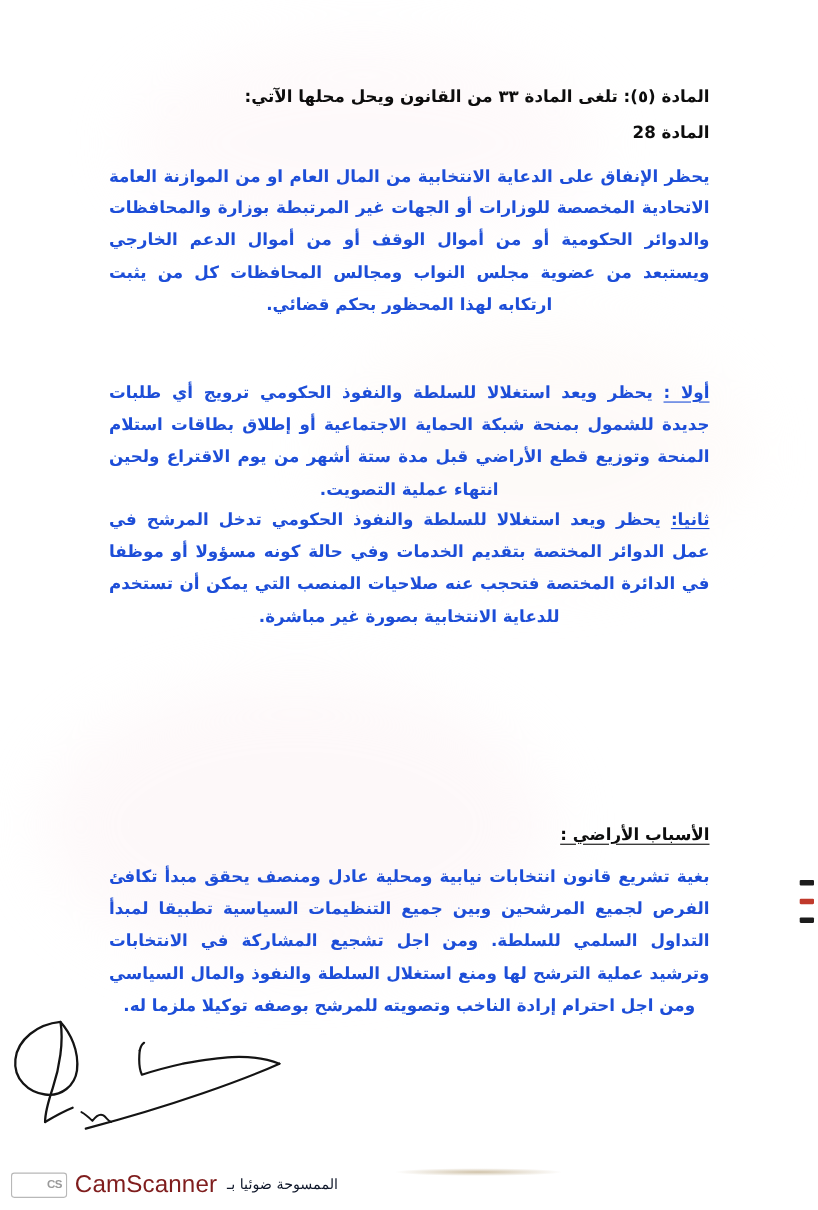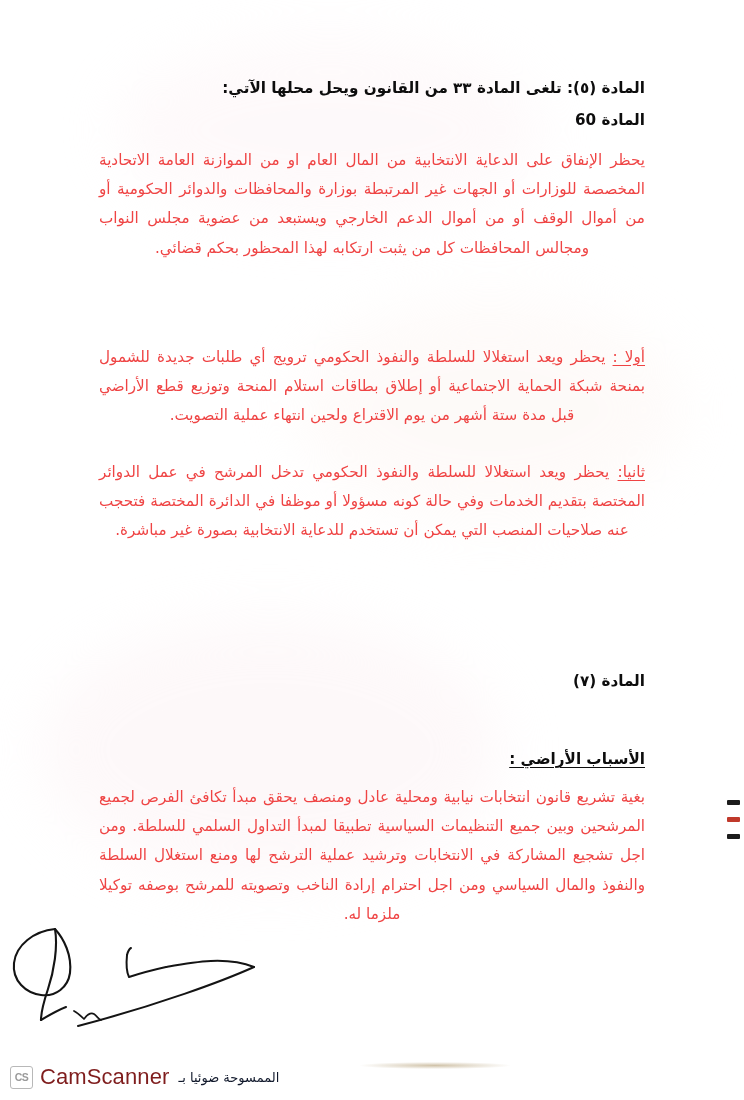--- a/index.html
+++ b/index.html
@@ -34,22 +34,22 @@
     left: 0;
     top: 0;
     width: 744px;
     height: 886px;
     direction: rtl;
   }
 
   
   .block {
     position: absolute;
-    color: #ef4444;
-    font-weight: normal;
+    color: #1d4ed8;
+    font-weight: bold;
     line-height: 1.92;
     font-size: 15.2px;
     letter-spacing: 0px;
     -webkit-font-smoothing: none;
   }
   .justify {
     text-align: justify;
     text-align-last: justify;
     text-justify: inter-word;
   }
@@ -113,20 +113,21 @@
     border-radius: 3px;
     color: #9a9a9a;
     font-size: 10.5px;
     font-weight: bold;
     display: flex;
     align-items: center;
     justify-content: center;
     font-family: "Liberation Sans", sans-serif;
     letter-spacing: -0.5px;
     flex: 0 0 auto;
+    padding-left: 28px;
   }
   .cs-word {
     margin-left: 7px;
     color: #7f1d1d;
     font-size: 22px;
     font-family: "Liberation Sans", sans-serif;
     letter-spacing: 0.1px;
     flex: 0 0 auto;
   }
   .cs-ar {
@@ -153,35 +154,34 @@
 <div class="page">
 
   <div class="tint tint-a"></div>
   <div class="tint tint-b"></div>
   <div class="tint tint-c"></div>
 
   <div class="doc">
 
     <div class="heading-line" style="right:99px; width:546px; top:74px;">المادة (٥): تلغى المادة ٣٣ من القانون ويحل محلها الآتي:</div>
 
-    <div class="heading-line" style="right:99px; width:546px; top:106px;">المادة 60</div>
+    <div class="heading-line" style="right:99px; width:546px; top:106px;">المادة 28</div>
 
     <div class="block justify col justify-last-center" style="top:146px;">يحظر الإنفاق على الدعاية الانتخابية من المال العام او من الموازنة العامة الاتحادية المخصصة للوزارات أو الجهات غير المرتبطة بوزارة  والمحافظات والدوائر الحكومية أو من أموال الوقف أو من أموال الدعم الخارجي ويستبعد من عضوية مجلس النواب ومجالس المحافظات كل من يثبت ارتكابه لهذا المحظور بحكم قضائي.</div>
 
 
     <div class="block justify col-ind justify-last-center" style="top:343px;">
       <span class="u">أولا :</span><span> </span><span>يحظر ويعد استغلالا للسلطة والنفوذ الحكومي ترويج أي طلبات جديدة للشمول بمنحة شبكة الحماية الاجتماعية أو إطلاق بطاقات استلام المنحة وتوزيع قطع الأراضي قبل مدة ستة أشهر من يوم الاقتراع ولحين انتهاء عملية التصويت.</span>
     </div>
 
     <div class="block justify col-ind justify-last-center" style="top:458px;">
       <span class="u">ثانيا:</span><span> </span><span>يحظر ويعد استغلالا للسلطة والنفوذ الحكومي تدخل المرشح في عمل الدوائر المختصة بتقديم الخدمات وفي حالة كونه مسؤولا أو موظفا في الدائرة المختصة فتحجب عنه صلاحيات المنصب التي يمكن أن تستخدم للدعاية الانتخابية بصورة غير مباشرة.</span>
     </div>
 
 
-    <div class="heading-line" style="right:99px; width:546px; top:667px;">المادة (٧)</div>
 
 
     <div class="heading-line" style="right:99px; width:546px; top:745px;">
       <span class="u">الأسباب الأراضي :</span>
     </div>
 
     <div class="block justify col justify-last-center" style="top:783px;">بغية تشريع قانون انتخابات نيابية ومحلية عادل ومنصف يحقق مبدأ تكافئ الفرص لجميع المرشحين وبين جميع التنظيمات السياسية تطبيقا لمبدأ التداول السلمي للسلطة. ومن اجل تشجيع المشاركة في الانتخابات وترشيد عملية الترشح لها ومنع استغلال السلطة والنفوذ والمال السياسي ومن اجل احترام إرادة الناخب وتصويته للمرشح بوصفه توكيلا ملزما له.</div>
 
 
   </div>

